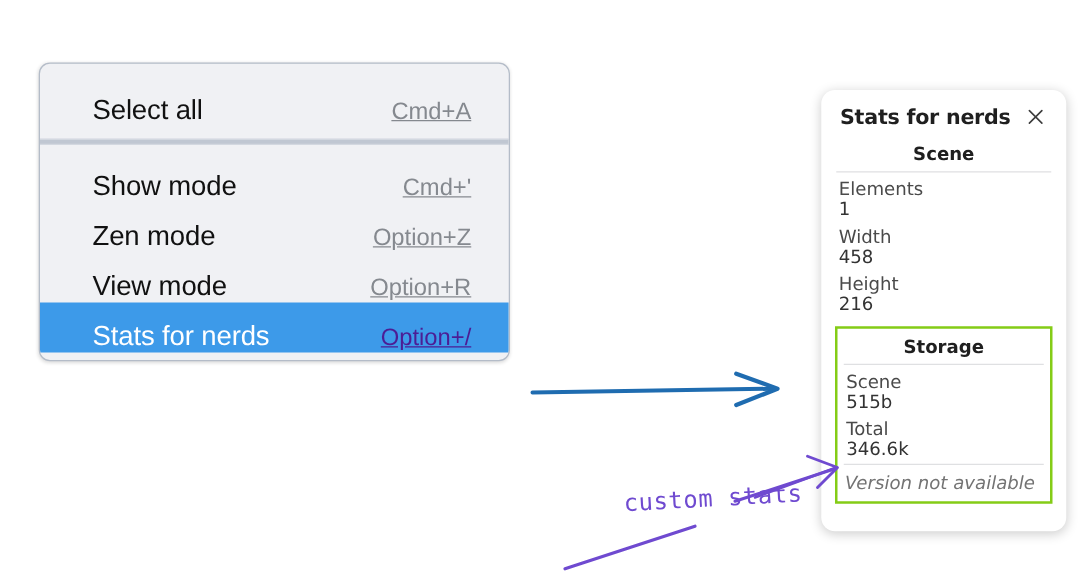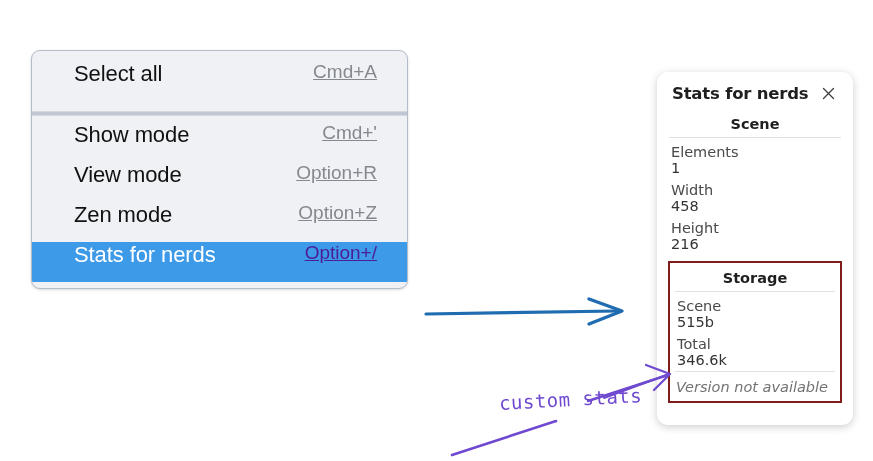--- a/index.html
+++ b/index.html
@@ -32,21 +32,21 @@
   .menu-group { padding: 6px 0; }
   .menu-group.top { padding: 10px 0 10px 0; }
   .menu-sep {
     height: 3px;
     background: #c0c7d2;
     border-top: 1px solid #d3d8e0;
     border-bottom: 1px solid #d3d8e0;
   }
   .menu-item {
     display: flex;
-    align-items: flex-start;
+    align-items: flex-end;
     justify-content: space-between;
     height: 40px;
     padding: 0 30px 0 42px;
     box-sizing: border-box;
     cursor: default;
   }
   .menu-item .label {
     font-size: 22px;
     color: #111111;
     letter-spacing: -0.1px;
@@ -115,21 +115,21 @@
     align-items: baseline;
     font-size: 14.5px;
     color: #4a4a4a;
     padding: 3px 4px 3px 4px;
     flex-direction: column;
   }
   .stat-row .k { color: #4a4a4a; }
   .stat-row .v { color: #333333; }
 
   .purple-box {
-    border: 2px solid #7f1d1d;
+    border: 2px solid #84cc16;
     margin: 6px 1px 12px 1px;
     padding: 0 3px 4px 3px;
     box-sizing: border-box;
   }
   .purple-box .section-title { padding-top: 7px; }
   .version-text {
     font-size: 14.5px;
     color: #737373;
     padding: 4px 3px 2px 3px;
     white-space: nowrap;
@@ -169,26 +169,26 @@
   </div>
 
   <div class="menu-sep"></div>
 
   <div class="menu-group">
     <div class="menu-item">
       <span class="label">Show mode</span>
       <span class="shortcut">Cmd+'</span>
     </div>
     <div class="menu-item">
+      <span class="label">Zen mode</span>
+      <span class="shortcut">Option+Z</span>
+    </div>
+    <div class="menu-item">
       <span class="label">View mode</span>
       <span class="shortcut">Option+R</span>
-    </div>
-    <div class="menu-item">
-      <span class="label">Zen mode</span>
-      <span class="shortcut">Option+Z</span>
     </div>
     <div class="menu-item selected">
       <span class="label">Stats for nerds</span>
       <span class="shortcut">Option+/</span>
     </div>
   </div>
 
 </div>
 
 <div class="stats-panel">

